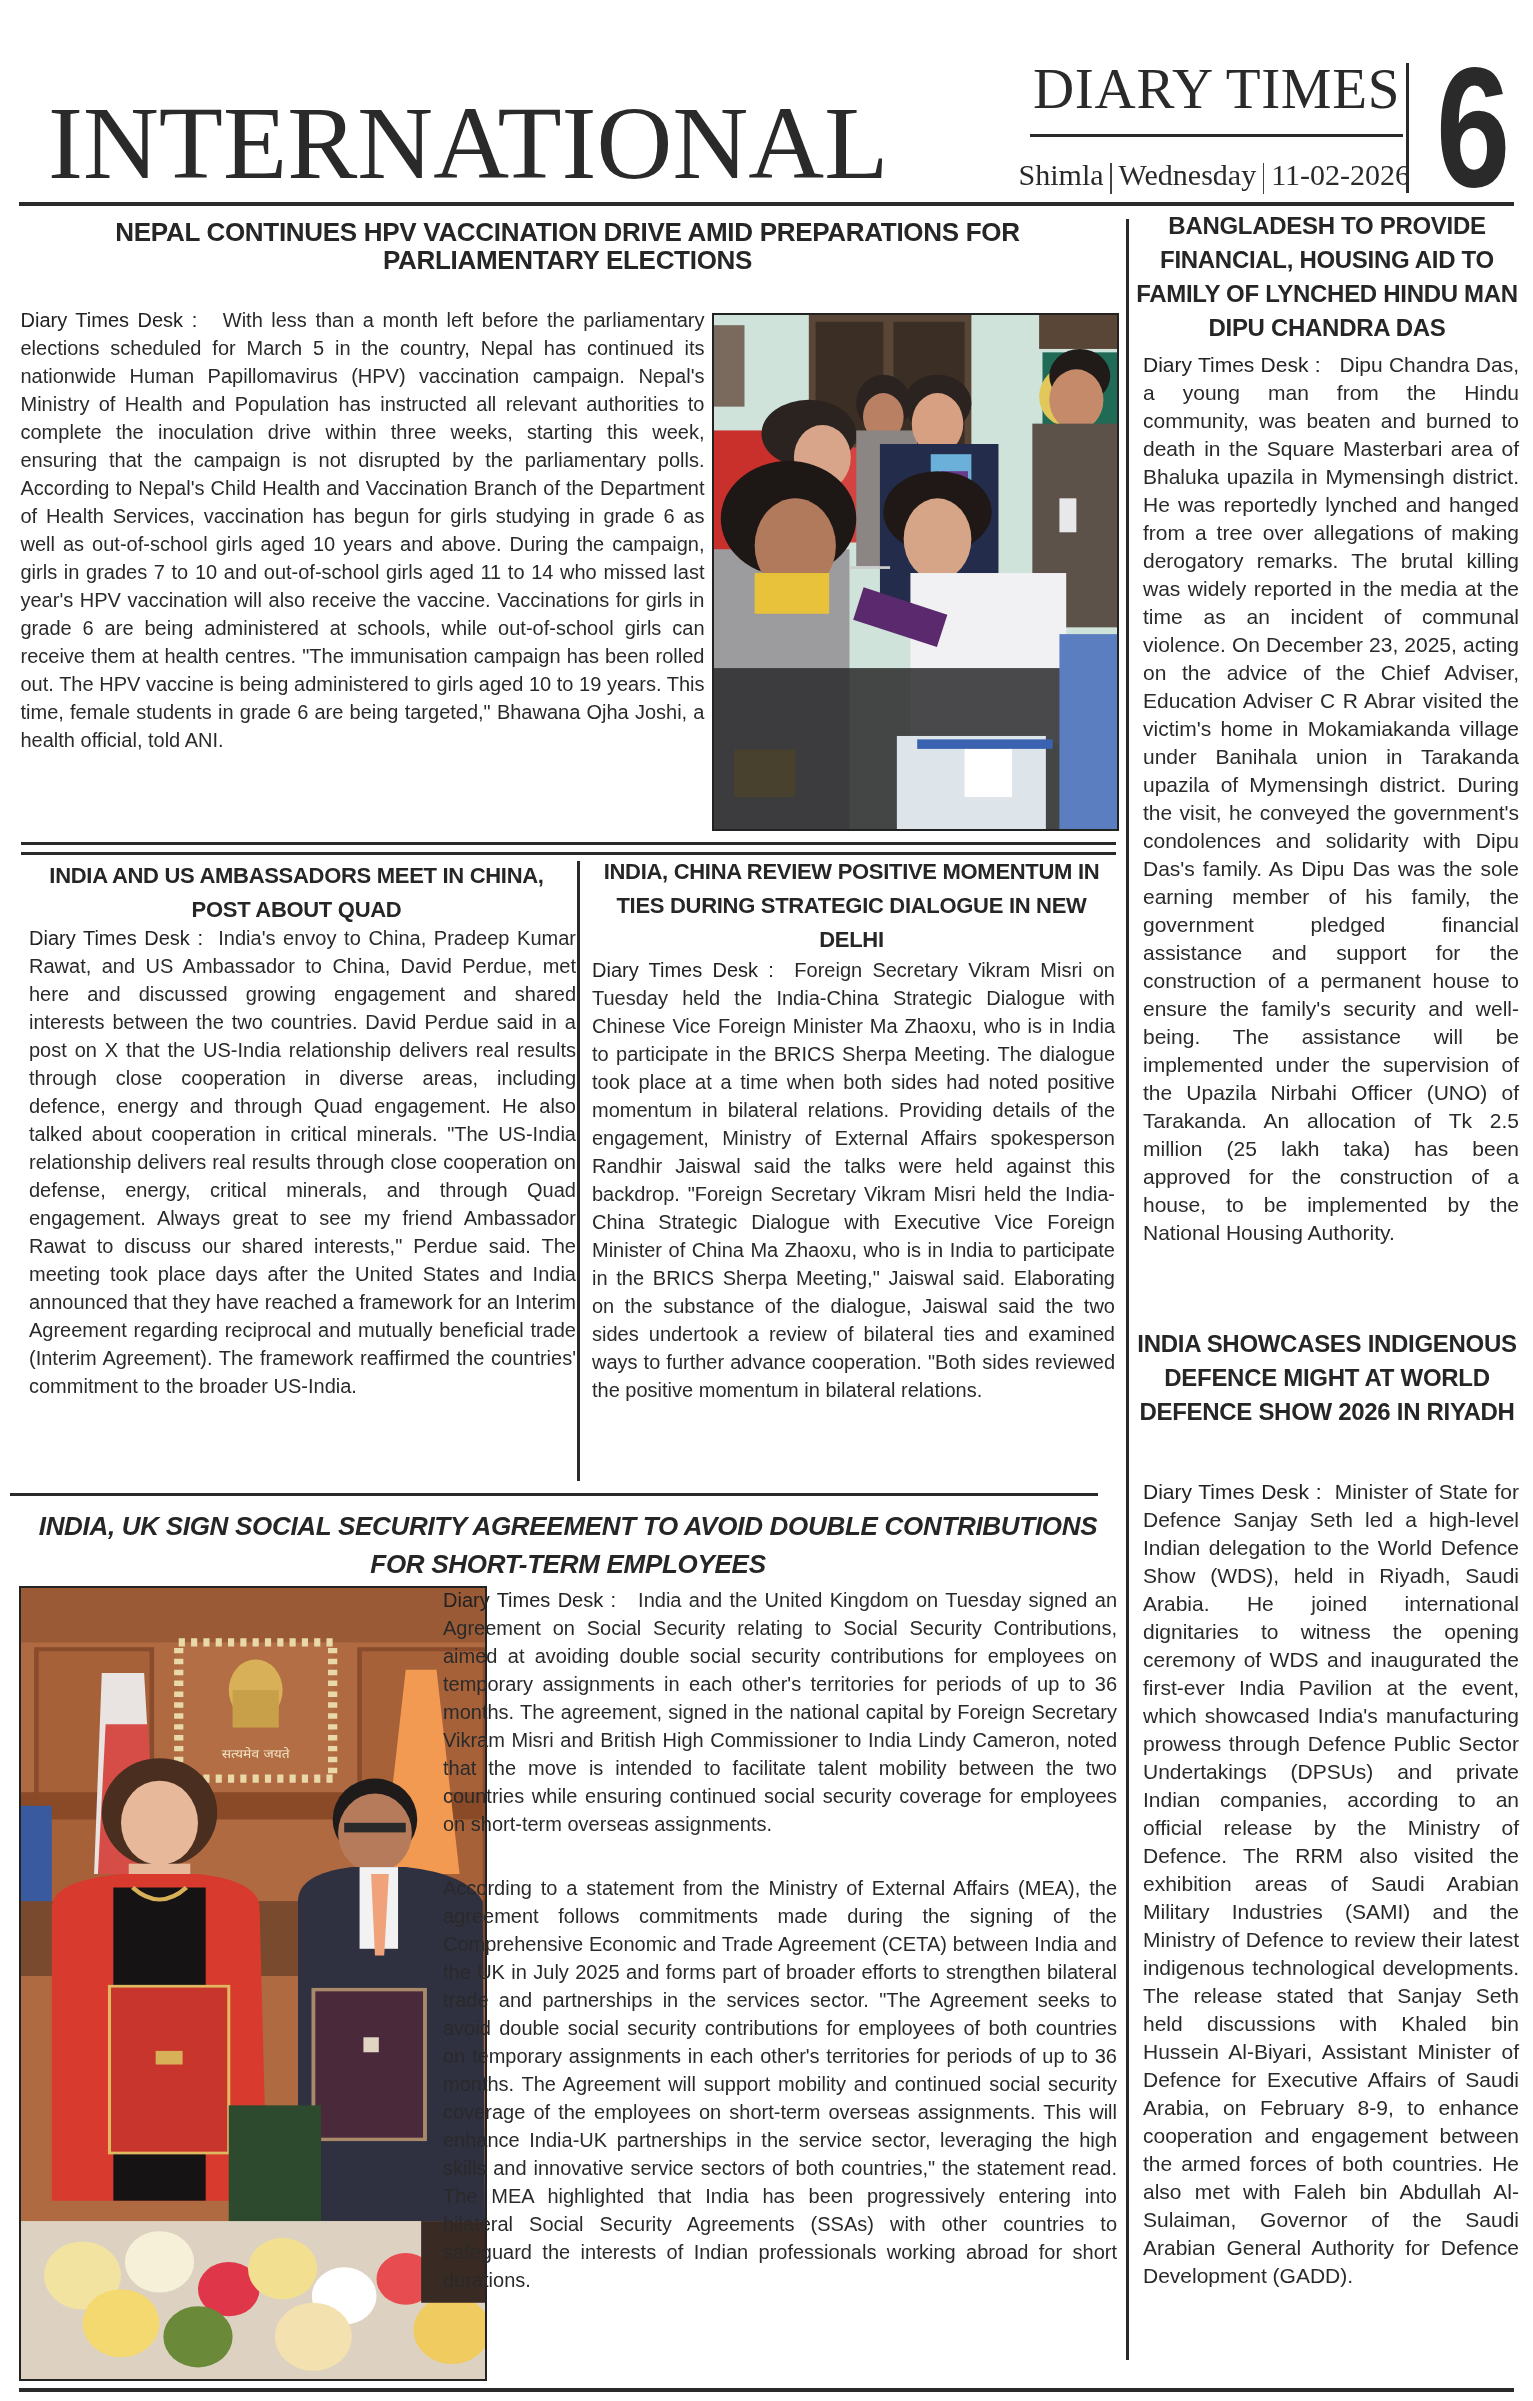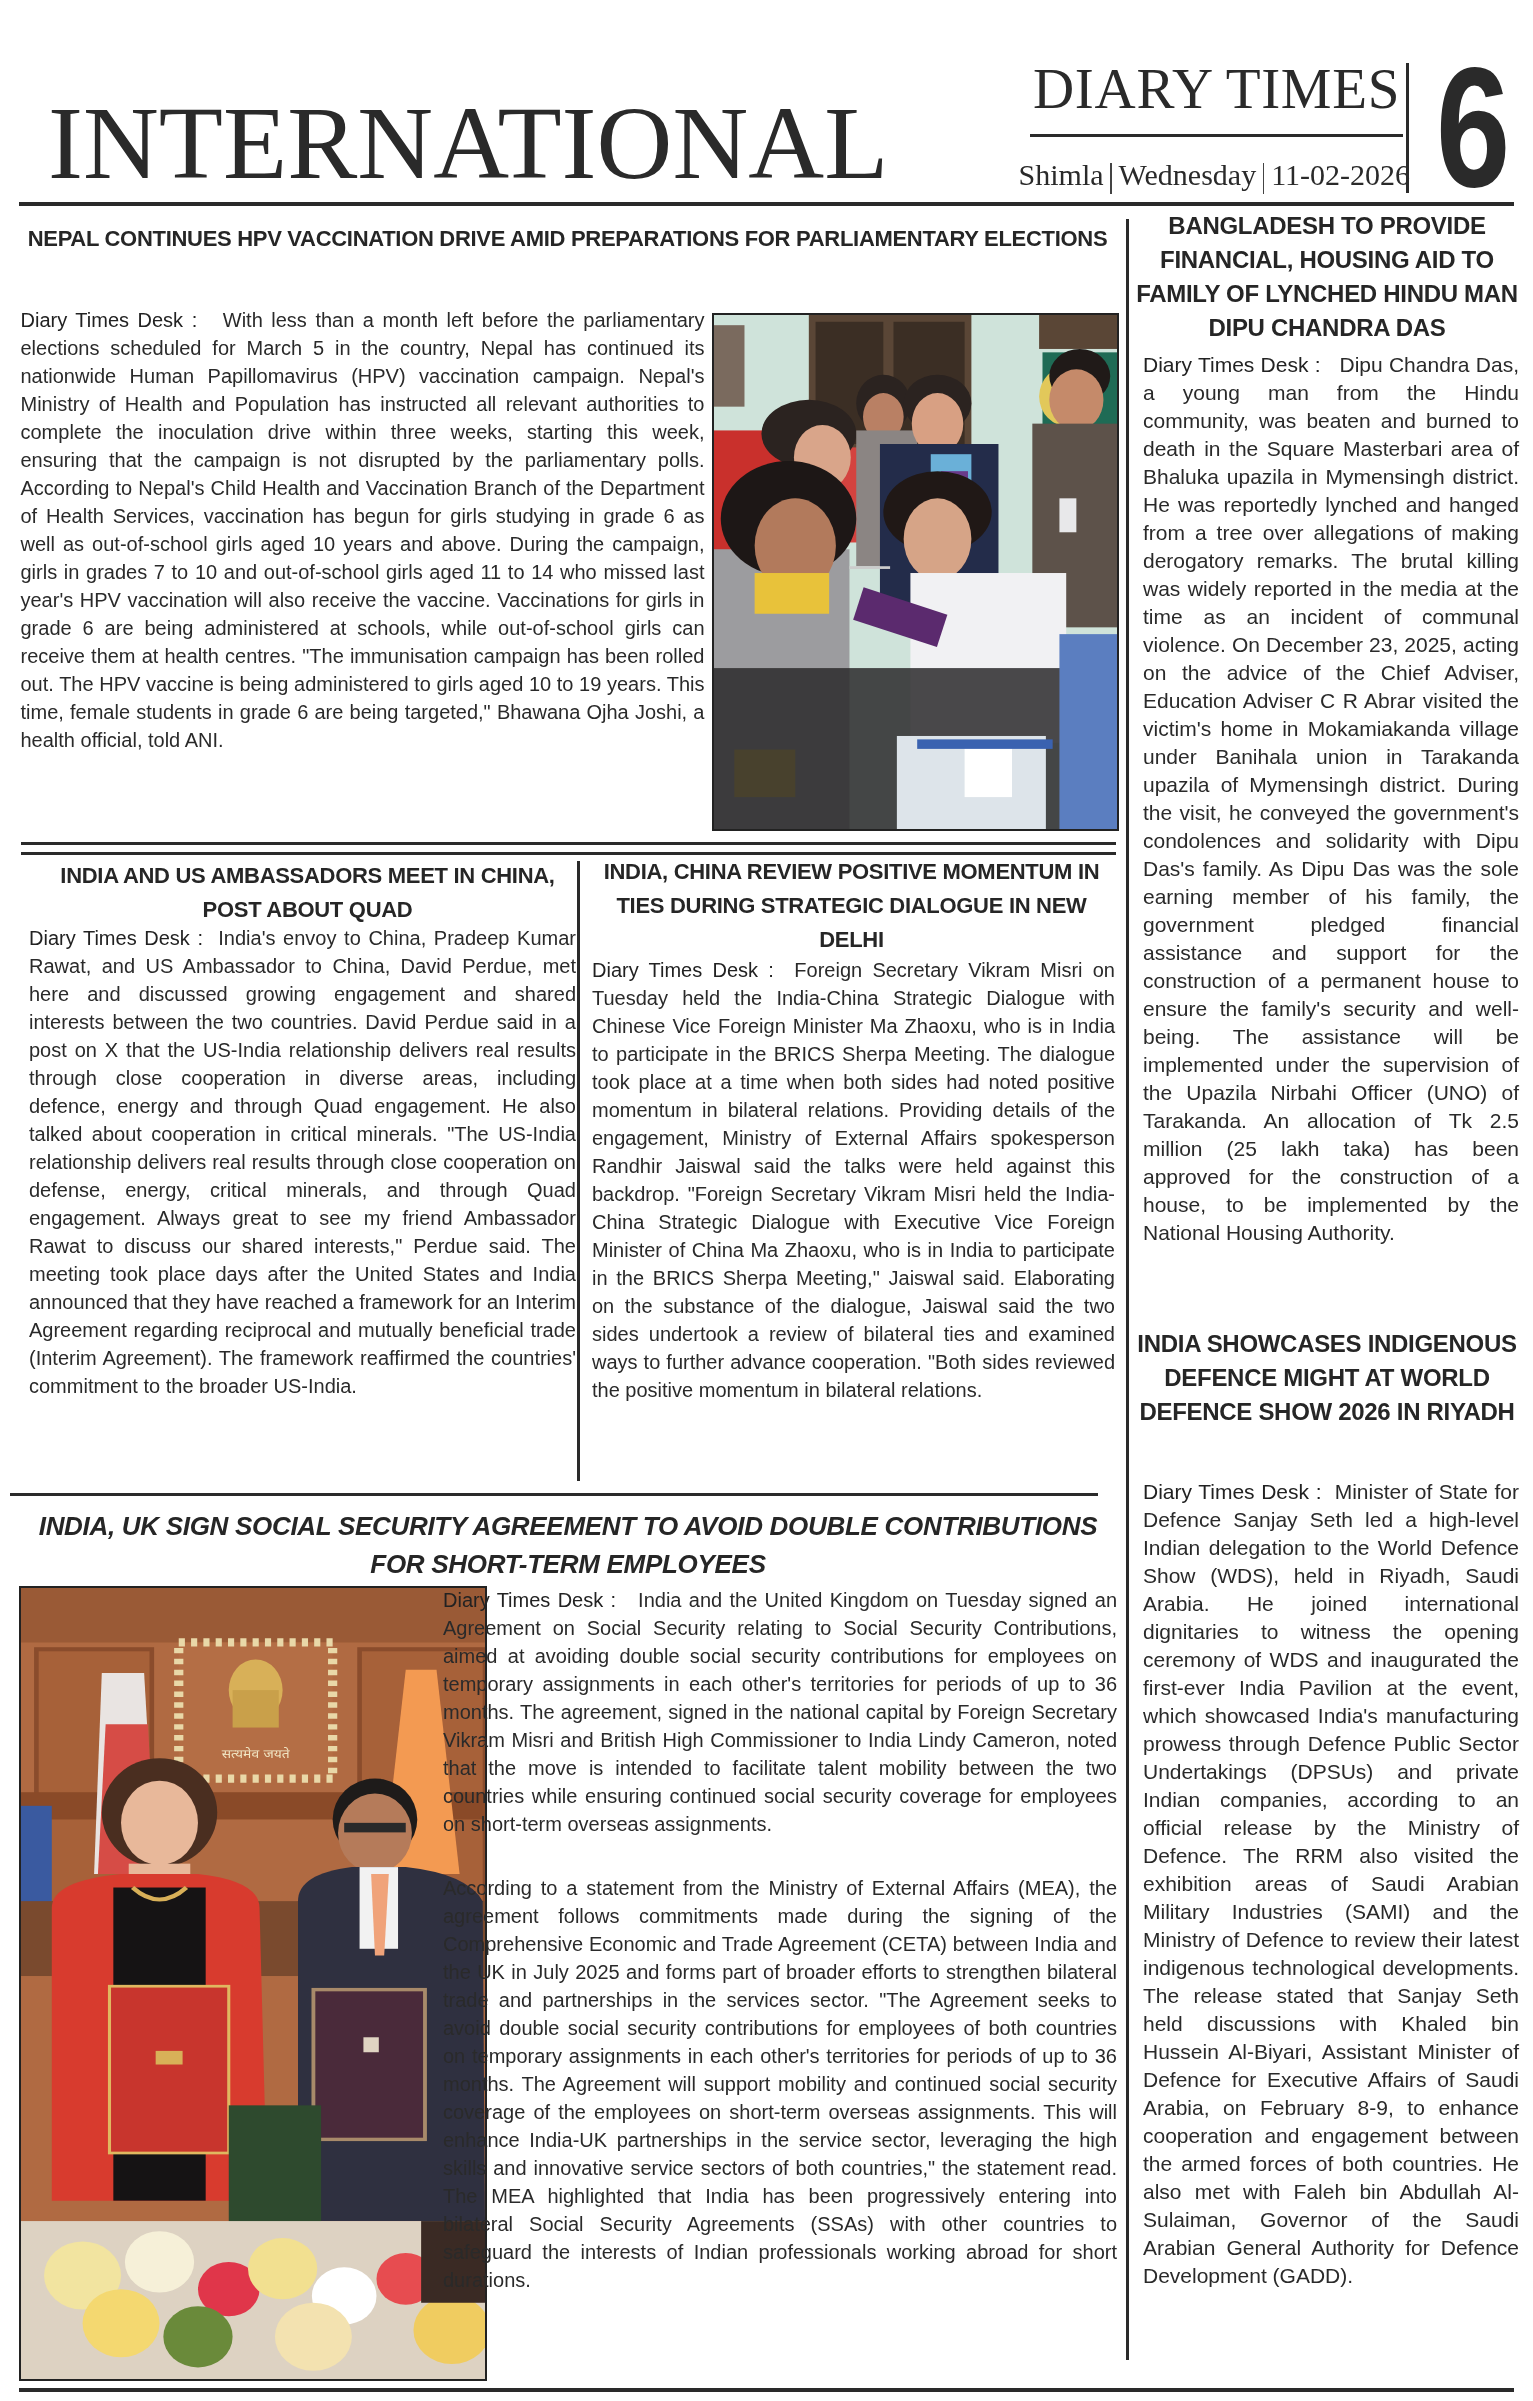--- a/index.html
+++ b/index.html
@@ -50,26 +50,26 @@
   .byline { font-weight: normal; color: #222; }
   .para + .para { margin-top: 36px; }
 
   .rule { background: #2a2a2a; }
   .vrule { background: #2a2a2a; }
 
   .photo { overflow: hidden; border: 2.1px solid #222; }
   .photo svg { display: block; width: 100%; height: 100%; }
 
   
-  .h-nepal { left: 27px; top: 218px; width: 1081px; font-size: 22px; line-height: 42px; }
+  .h-nepal { left: 27px; top: 218px; width: 1081px; font-size: 26px; line-height: 28px; }
   .t-nepal { left: 20.5px; top: 306px; width: 684px; font-size: 20px; line-height: 28px; }
   .p-nepal { left: 712px; top: 313px; width: 407px; height: 518px; }
 
   
-  .h-quad { left: 34px; top: 859px; width: 547px; font-size: 22px; line-height: 34px; }
+  .h-quad { left: 23px; top: 859px; width: 547px; font-size: 22px; line-height: 34px; }
   .t-quad { left: 29px; top: 924px; width: 547px; font-size: 20px; line-height: 28px; }
 
   
   .h-china { left: 588px; top: 855px; width: 527px; font-size: 22px; line-height: 34px; }
   .t-china { left: 592px; top: 956px; width: 523px; font-size: 20px; line-height: 28px; }
 
   
   .h-uk { left: 20.5px; top: 1507px; width: 1095px; font-size: 26px; line-height: 38px; font-style: italic; }
   .t-uk { left: 443px; top: 1586px; width: 674px; font-size: 20px; line-height: 28px; }
   .p-uk { left: 19px; top: 1586px; width: 468px; height: 795px; }

